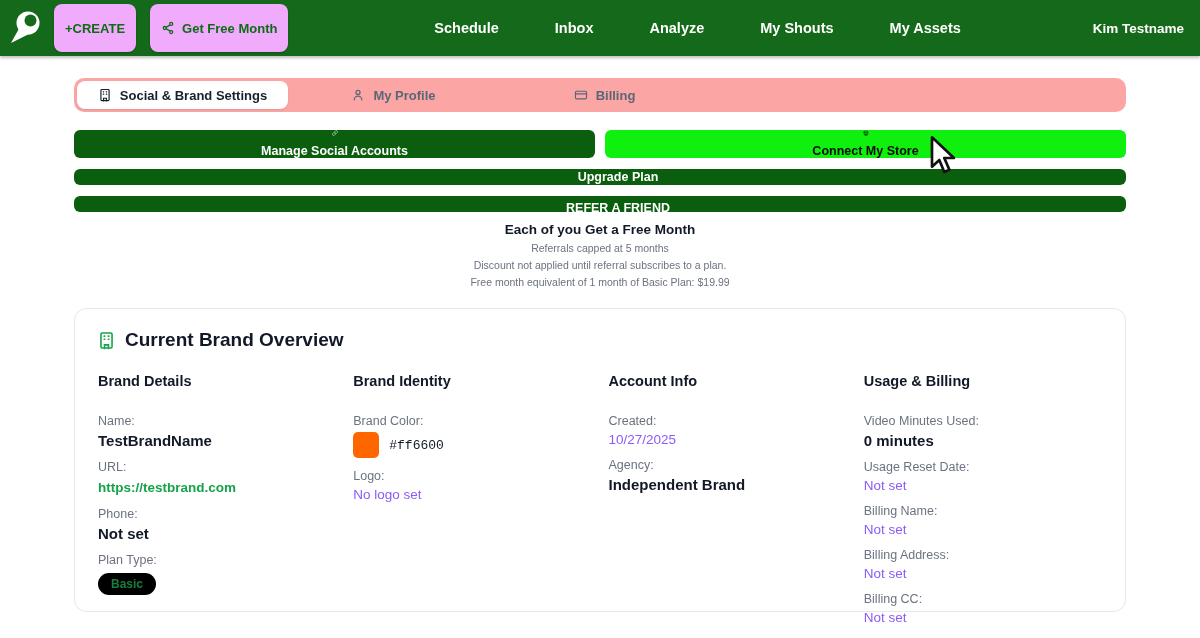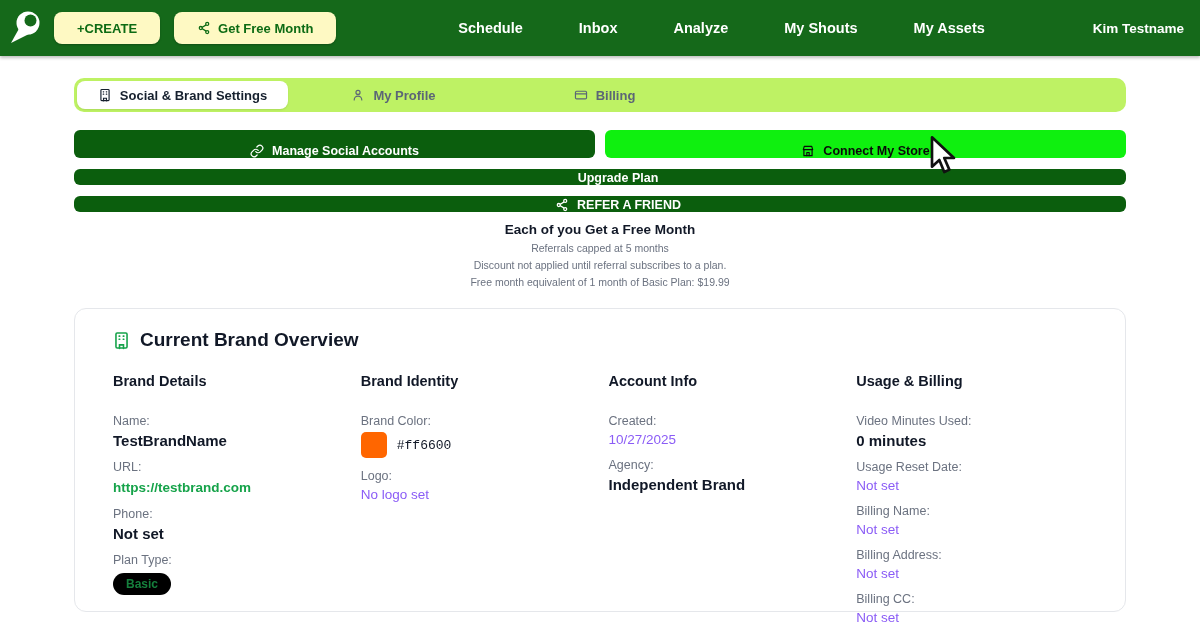--- a/index.html
+++ b/index.html
@@ -4,56 +4,56 @@
 <style>
   * { margin:0; padding:0; box-sizing:border-box; }
   html,body { width:1200px; height:638px; background:#fff; overflow:hidden;
     font-family:"Liberation Sans", sans-serif; }
   .page { position:relative; width:1200px; height:638px; background:#fff; }
 
   
   .navbar { height:56px; background:#15691a; display:flex; align-items:center;
     padding:0 16px 0 8px; box-shadow:0 2px 3px rgba(0,0,0,.25); position:relative; z-index:2; }
   .logo { width:36px; height:38px; margin-right:10px; flex:0 0 auto; cursor:pointer; }
-  .nav-btn { background:#fef9c3; border:none; border-radius:8px; height:32px; padding:0 23px;
+  .nav-btn { background:#f0abfc; border:none; border-radius:8px; height:48px; padding:0 11px;
     display:flex; align-items:center; gap:7px; color:#0d6b14; font-weight:700; font-size:13px;
     margin-right:14px; cursor:pointer; box-shadow:0 1px 2px rgba(0,0,0,.25); white-space:nowrap; }
   .nav-links { flex:1; display:flex; justify-content:center; gap:56px; }
   .nav-link { color:#fff; font-size:14.5px; font-weight:600; cursor:pointer; white-space:nowrap; }
   .nav-user { color:#fff; font-size:13.5px; font-weight:600; cursor:pointer; white-space:nowrap; }
 
   
   .content { width:1052px; margin:0 auto; }
 
   
-  .tabbar { margin-top:22px; background:#bef264; border-radius:10px; padding:3px;
+  .tabbar { margin-top:22px; background:#fca5a5; border-radius:10px; padding:3px;
     display:flex; height:34px; }
   .tab { width:211px; display:flex; align-items:center; justify-content:center; gap:8px;
     border-radius:8px; font-size:13px; font-weight:600; color:#5b6676; cursor:pointer; }
   .tab.active { background:#fff; color:#16202e; box-shadow:0 1px 2px rgba(0,0,0,.10); }
   .tab svg { width:14px; height:14px; }
 
   
   .actions-row { margin-top:18px; display:flex; gap:10px; }
-  .btn { border:none; border-radius:6px; display:flex; align-items:flex-end; justify-content:center;
-    gap:8px; cursor:pointer; font-family:"Liberation Sans", sans-serif; }
+  .btn { border:none; border-radius:6px; display:flex; align-items:center; justify-content:center;
+    gap:8px; cursor:pointer; font-family:"Liberation Sans", sans-serif;flex-direction:column; }
   .btn svg { width:14px; height:14px; }
   .btn-dark { background:#0b5e0d; color:#fff; font-size:12.5px; font-weight:700; }
   .btn-half { flex:1; height:28px; }
   .btn-bright { background:#0ff00f; color:#0a0a0a; font-size:12.5px; font-weight:700; }
   .btn-full { width:100%; height:16px; margin-top:11px;padding-left:36px; }
 
   
   .referral { text-align:center; margin-top:10px; }
   .referral-heading { font-size:13.5px; font-weight:700; color:#111827; }
   .referral-note { font-size:10.5px; color:#6b7280; margin-top:5px; }
 
   
   .card { margin-top:20px; border:1px solid #e5e7eb; border-radius:12px; background:#fff;
-    height:304px; padding:20px 37px; }
+    height:304px; padding:20px 22px; }
   .card-header { display:flex; align-items:center; gap:9px; }
   .card-header svg { width:19px; height:19px; }
   .card-title { font-size:19px; font-weight:700; color:#111827; }
   .ov-grid { display:grid; grid-template-columns:repeat(4,1fr); gap:16px; margin-top:22px;
     padding:0 0 0 1px; }
   .ov-heading { font-size:14.5px; font-weight:700; color:#111827; margin-bottom:25px; }
   .field { margin-bottom:11px; }
   .field-label { font-size:12.5px; color:#6b7280; margin-bottom:4px; }
   .field-value { font-size:13.5px; color:#8b5cf6; }
   .field-value.strong { font-size:15px; font-weight:700; color:#111827; }

